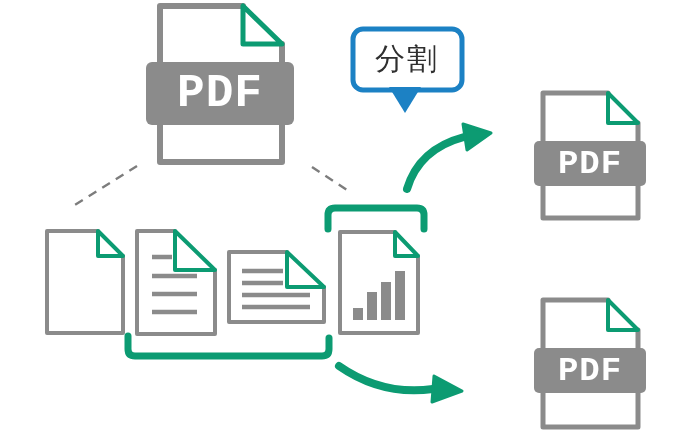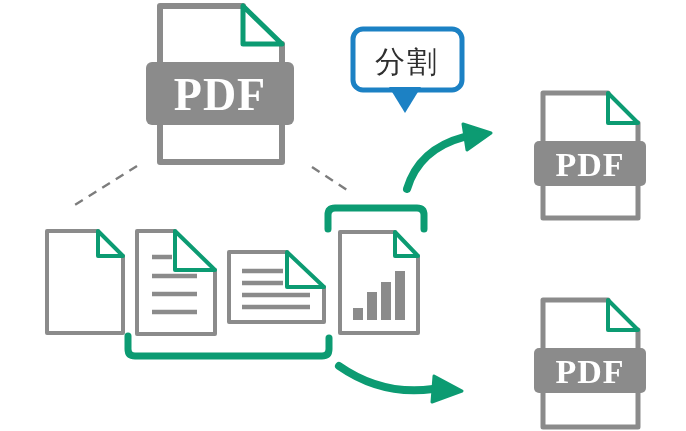--- a/index.html
+++ b/index.html
@@ -1,18 +1,18 @@
 <!DOCTYPE html>
 <html><head>
 <meta charset="utf-8">
 <style>
   html,body { margin:0; padding:0; background:#ffffff; }
   #canvas {
     position:relative; width:686px; height:431px; background:#ffffff;
-    overflow:hidden; font-family:Liberation Serif, serif;
+    overflow:hidden; font-family:Liberation Mono, monospace;
   }
   #diagram { position:absolute; left:0; top:0; }
 
   .page      { fill:#ffffff; stroke:#8b8b8b; stroke-width:4; stroke-linejoin:round; stroke-linecap:round; }
   .page-big  { stroke-width:6; }
   .page-sm   { stroke-width:5; }
   .flap      { fill:#ffffff; stroke:#0c9b72; stroke-width:4; stroke-linejoin:round; }
   .flap-big  { stroke-width:5; }
   .band      { fill:#8b8b8b; }
   .pdf-label { fill:#ffffff; font-weight:bold; text-anchor:middle; letter-spacing:1px; }

